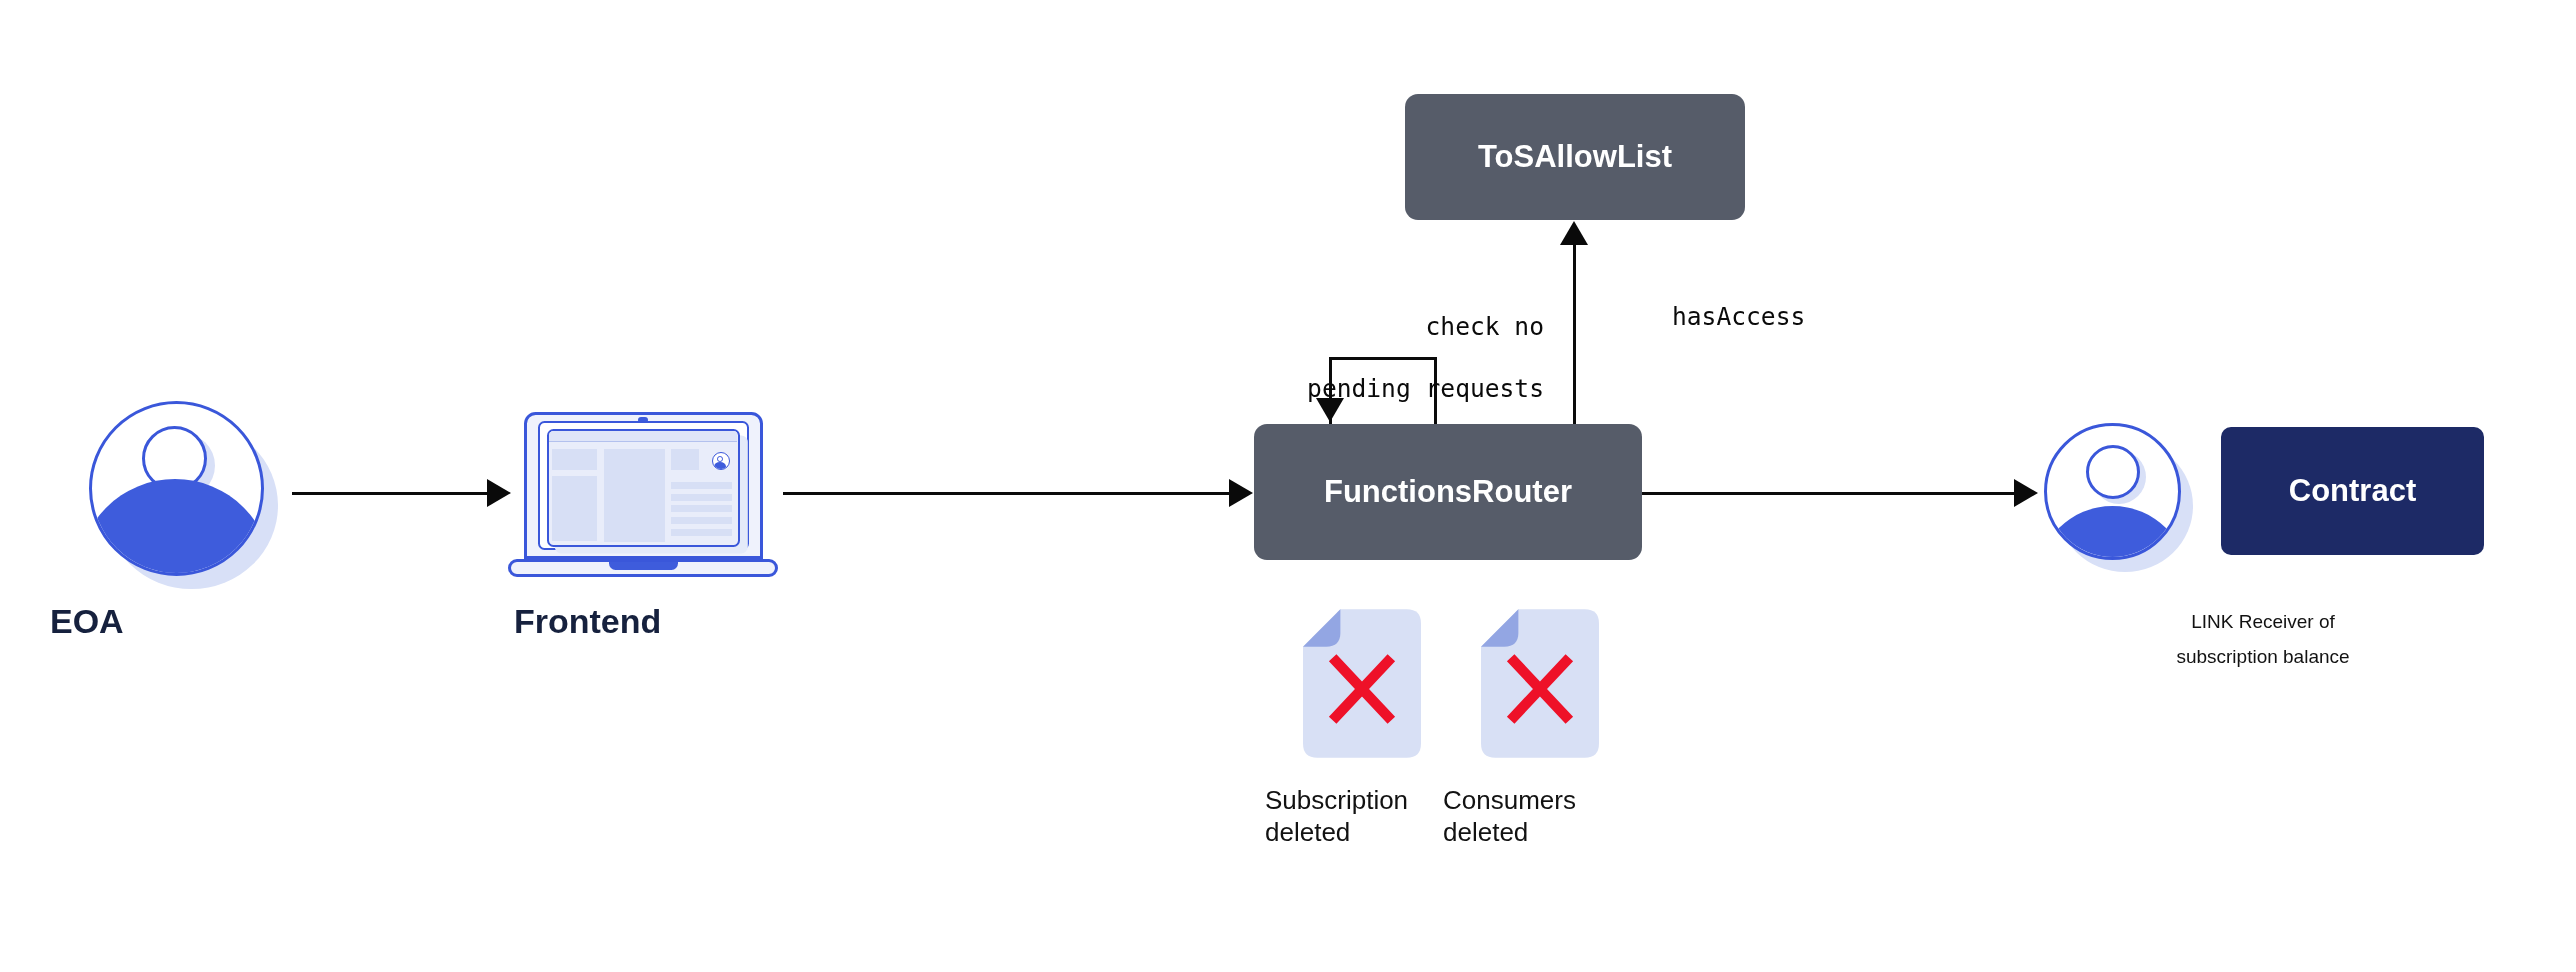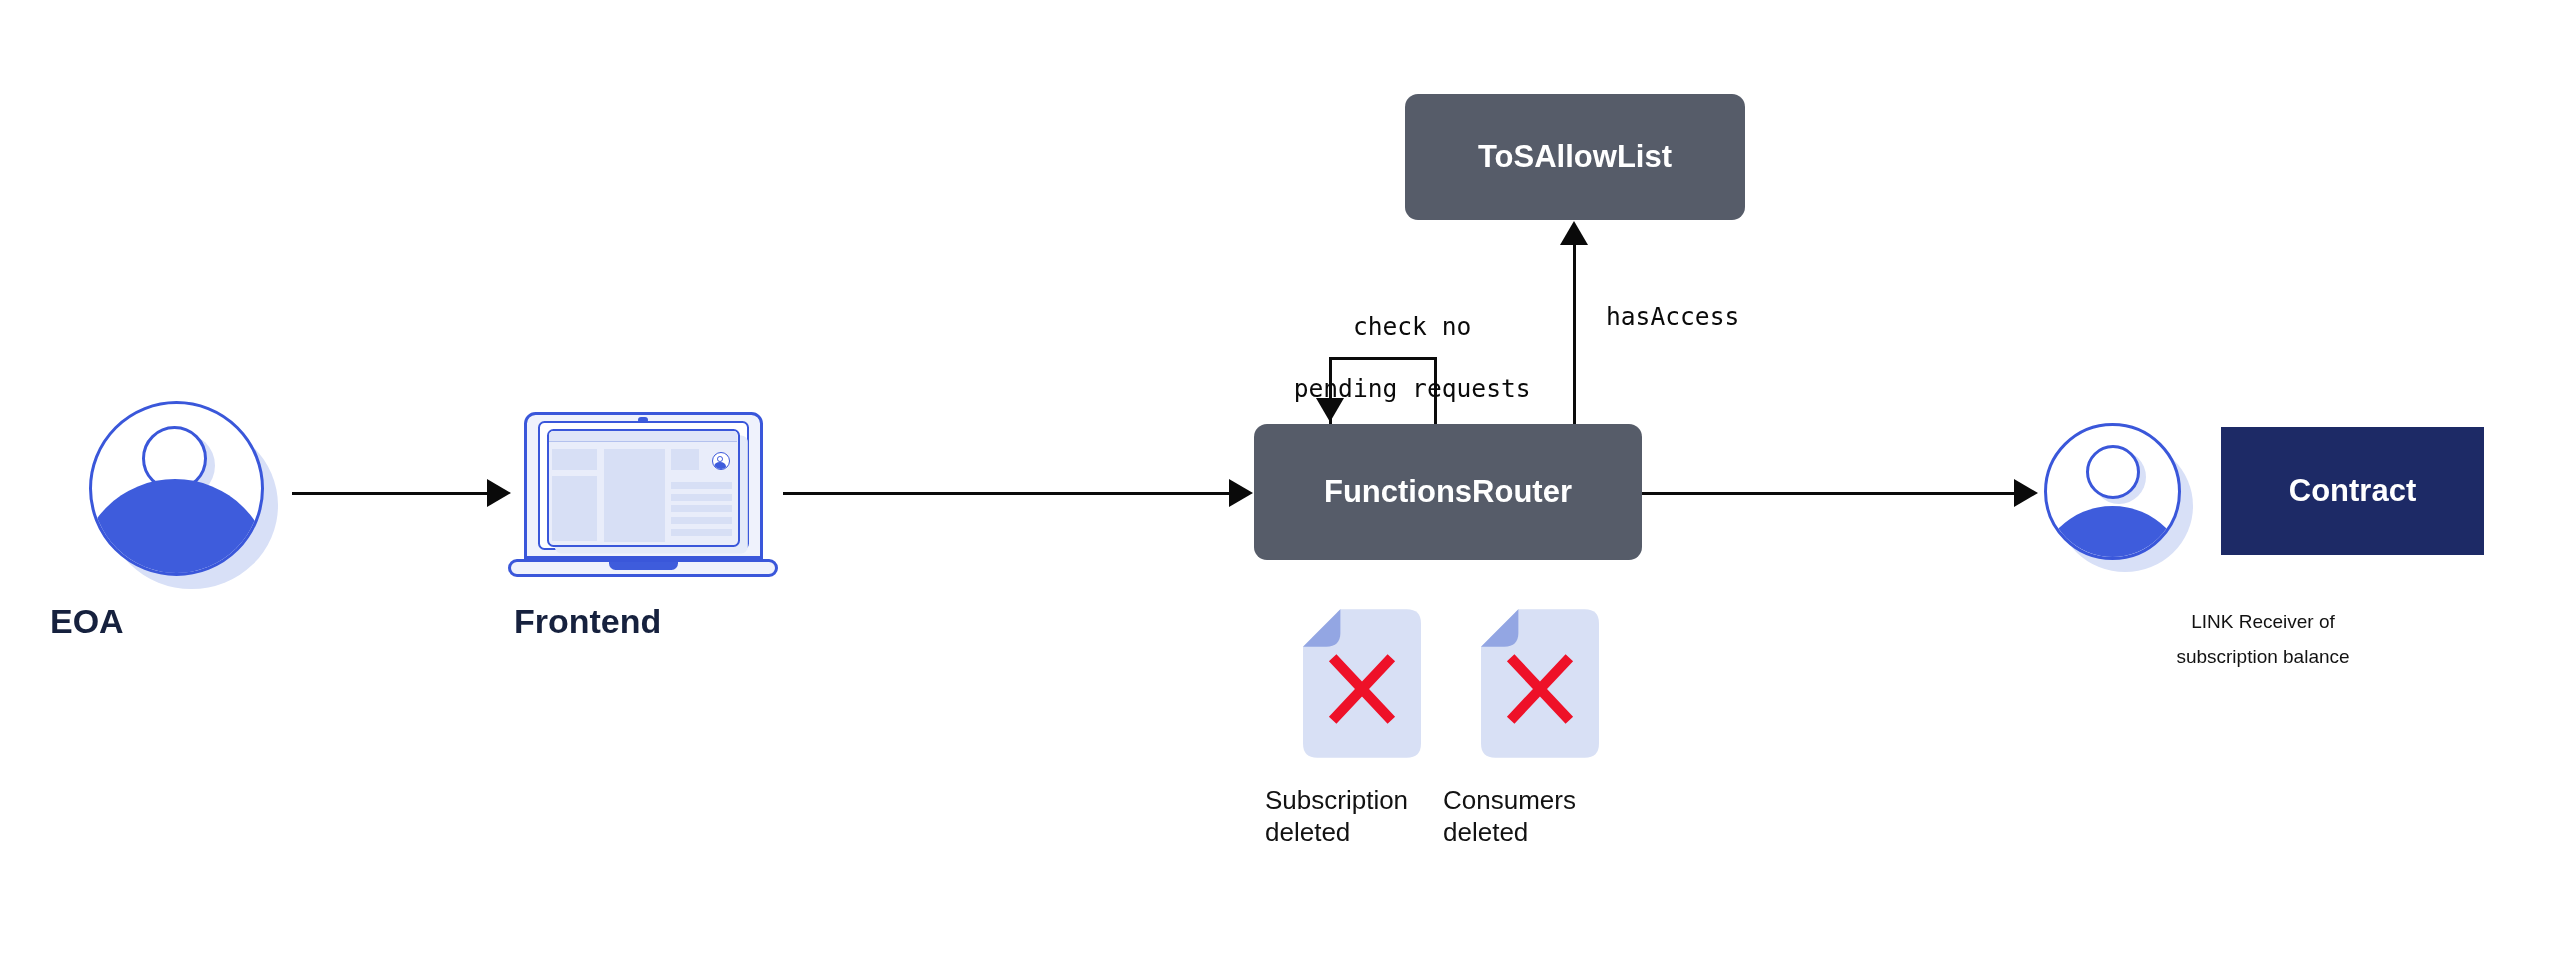--- a/index.html
+++ b/index.html
@@ -6,29 +6,29 @@
     --node-dark:#565C69; --contract-navy:#1D2A66; --blue-stroke:#3A57DA;
     --blue-fill:#3E5CDC; --shadow-blue:#D8E0F7; --doc-body:#D8E0F5;
     --doc-fold:#93A6E3; --cross-red:#EE1128; --label-navy:#16213E; --arrow-black:#0A0A0A;
   }
   *{box-sizing:border-box;margin:0;padding:0}
   body{background:#fff;font-family:"Liberation Sans",sans-serif}
   .canvas{position:relative;width:2576px;height:972px;background:#fff;overflow:hidden}
 
   
   .label-bold{position:absolute;font-weight:bold;font-size:34px;color:var(--label-navy);text-align:left}
-  .code-label{position:absolute;font-family:"DejaVu Sans Mono",monospace;font-size:24.6px;line-height:31px;color:var(--arrow-black);text-align:center;white-space:pre}
+  .code-label{position:absolute;font-family:"DejaVu Sans Mono",monospace;font-size:24.6px;line-height:31px;color:var(--arrow-black);text-align:right;white-space:pre}
   .caption{position:absolute;font-size:19px;line-height:35px;color:#121212;text-align:center}
   .doc-caption{position:absolute;font-size:26px;line-height:32px;color:#121212;text-align:left}
 
   
   .node{position:absolute;border-radius:13px;display:flex;align-items:center;justify-content:center;
         color:#fff;font-weight:bold;font-size:31px}
   .node.dark{background:var(--node-dark)}
-  .node.navy{background:var(--contract-navy);border-radius:0}
+  .node.navy{background:var(--contract-navy);border-radius:10px}
 
   
   .hline{position:absolute;height:3.2px;background:var(--arrow-black)}
   .vline{position:absolute;width:3.2px;background:var(--arrow-black)}
   .head-right{position:absolute;width:0;height:0;border-left:24.6px solid var(--arrow-black);
               border-top:14.2px solid transparent;border-bottom:14.2px solid transparent}
   .head-up{position:absolute;width:0;height:0;border-bottom:24.6px solid var(--arrow-black);
            border-left:14.2px solid transparent;border-right:14.2px solid transparent}
   .head-down{position:absolute;width:0;height:0;border-top:24.6px solid var(--arrow-black);
              border-left:14.2px solid transparent;border-right:14.2px solid transparent}
@@ -129,21 +129,21 @@
 
   <div class="code-label" style="left:1221px;top:280px;width:323px">
     <span>check no</span><br>
     <span>pending requests</span>
   </div>
   <div class="loop" style="left:1329px;top:357px;width:108px;height:67px"></div>
   <div class="head-down" style="left:1316px;top:398px"></div>
 
   <div class="vline" style="left:1573px;top:243px;height:182px"></div>
   <div class="head-up" style="left:1560px;top:221px"></div>
-  <div class="code-label" style="left:1606px;top:301px;text-align:center">hasAccess</div>
+  <div class="code-label" style="left:1672px;top:301px;text-align:center">hasAccess</div>
 
   <div class="node dark" style="left:1254px;top:424px;width:388px;height:136px">
     <span>FunctionsRouter</span>
   </div>
 
   <div class="node dark" style="left:1405px;top:94px;width:340px;height:126px">
     <span>ToSAllowList</span>
   </div>
 
   <div class="hline" style="left:1642px;top:492px;width:374px"></div>

